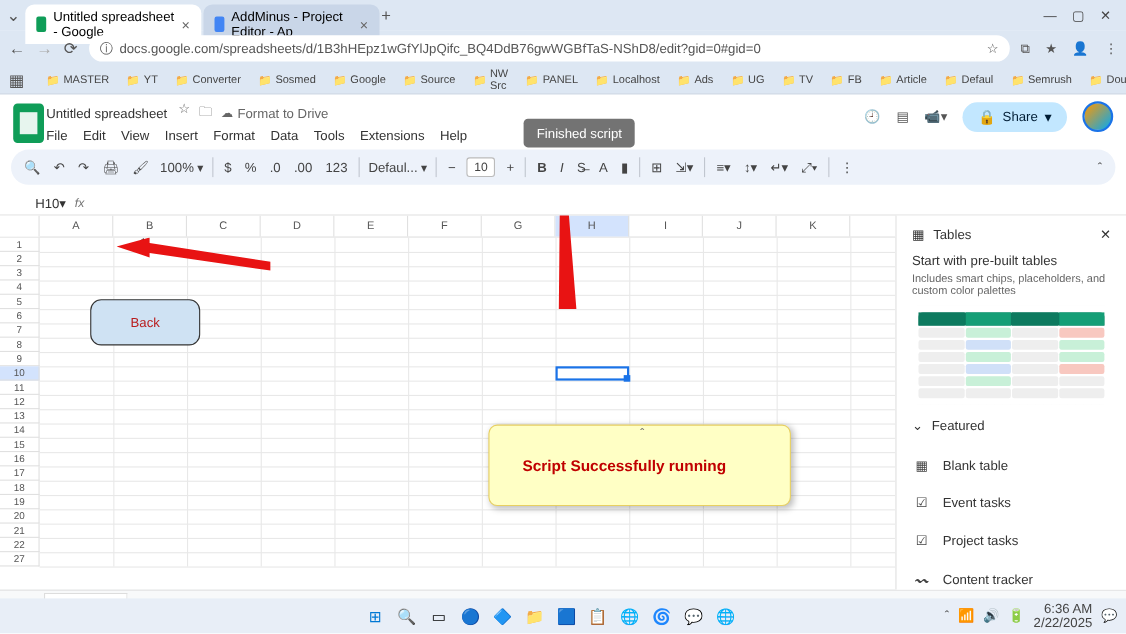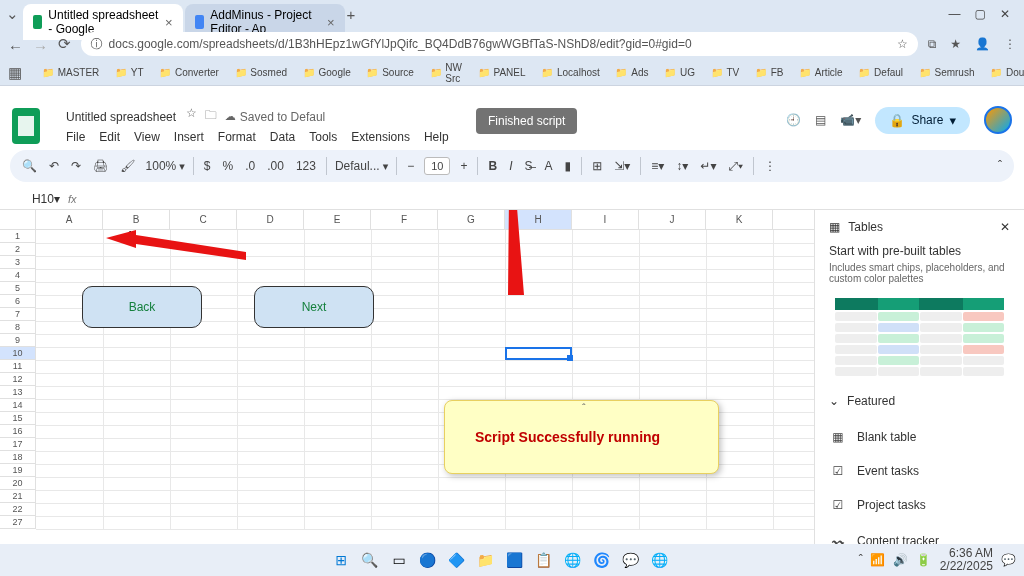--- a/index.html
+++ b/index.html
@@ -16,21 +16,21 @@
 .window-controls{display:flex;gap:14px;color:#444;font-size:12px;margin-left:auto;padding-right:8px}
 .addr-bar{background:#dde7f3;height:32px;display:flex;align-items:center;padding:0 8px;gap:10px}
 .nav-btn{color:#555;font-size:15px;cursor:pointer}
 .url-box{flex:1;background:#fff;border-radius:14px;height:24px;display:flex;align-items:center;padding:0 10px;color:#555;font-size:11px;gap:6px}
 .addr-icons{display:flex;gap:14px;color:#555;font-size:14px}
 .bookmark-bar{background:#dde7f3;height:26px;display:flex;align-items:center;padding:0 8px;gap:8px;border-bottom:1px solid #ccd4e0}
 .bm{color:#444;font-size:10px;display:flex;align-items:center;gap:3px;padding:2px 4px}
 .bm-folder::before{content:"📁";font-size:10px}
 
 
-.sheets-header{background:#fff;padding:20px 12px 0;display:flex;align-items:flex-start;gap:26px}
+.sheets-header{background:#fff;padding:6px 12px 0;display:flex;align-items:flex-start;gap:2px}
 .sheets-logo{width:28px;height:36px;background:#0f9d58;border-radius:4px;margin-top:2px;position:relative}
 .sheets-logo::after{content:"";position:absolute;top:8px;left:6px;right:6px;bottom:8px;background:#fff;opacity:0.9}
 .title-area{flex:1}
 .doc-title{font-size:16px;color:#333;display:flex;align-items:center;gap:10px}
 .title-icons{display:flex;gap:8px;color:#666;font-size:13px}
 .saved{color:#666;font-size:11px;display:flex;gap:4px;align-items:center}
 .menu-bar{display:flex;gap:14px;color:#333;font-size:12px;margin-top:3px}
 .header-right{display:flex;align-items:center;gap:14px;color:#555;font-size:16px}
 .share-btn{background:#c2e7ff;border-radius:18px;padding:6px 14px;font-size:13px;color:#001d35;display:flex;gap:6px;align-items:center}
 .avatar{width:28px;height:28px;border-radius:50%;background:linear-gradient(135deg,#ff9800,#03a9f4);border:2px solid #1a73e8}
@@ -64,21 +64,21 @@
 .rowh.sel{background:#d3e3fd}
 .cells{position:relative;flex:1}
 .cell-grid{position:absolute;inset:0}
 .gridline-v{position:absolute;top:0;bottom:0;width:1px;background:#e8e8e8}
 .gridline-h{position:absolute;left:0;right:0;height:1px;background:#e8e8e8}
 .cell-b2{position:absolute;left:67px;top:0;width:67px;height:13px;text-align:right;padding-right:4px;font-size:10px}
 .sel-cell{position:absolute;border:2px solid #1a73e8;width:67px;height:13px}
 .sel-handle{position:absolute;width:6px;height:6px;background:#1a73e8;right:-3px;bottom:-3px}
 
 
-.sheet-btn{position:absolute;background:#cfe2f3;border:1px solid #333;border-radius:10px;width:120px;height:42px;display:flex;align-items:center;justify-content:center;font-size:12px;color:#15803d}
+.sheet-btn{position:absolute;background:#cfe2f3;border:1px solid #333;border-radius:10px;width:100px;height:42px;display:flex;align-items:center;justify-content:center;font-size:12px;color:#b91c1c}
 
 
 .callout{position:absolute;background:#ffffc5;border:1px solid #e8d060;border-radius:8px;padding:28px 30px;box-shadow:2px 2px 6px rgba(0,0,0,0.25);color:#c00000;font-weight:bold;font-size:14px}
 
 
 .arrow{position:absolute;z-index:40}
 
 
 .sidepanel{width:210px;border-left:1px solid #e0e0e0;padding:10px 14px;background:#fff;overflow:hidden}
 .sp-head{display:flex;justify-content:space-between;align-items:center;font-size:15px;font-weight:500;color:#333;margin-bottom:10px}
@@ -181,21 +181,21 @@
 </div>
 
 <div class="sheets-header">
   <div class="sheets-logo"></div>
   <div class="title-area">
     <div class="doc-title">
       <span>Untitled spreadsheet</span>
       <span class="title-icons">
         <span>☆</span>
         <span>🗀</span>
-        <span class="saved">☁ <span>Saved to Defaul</span></span>
+        <span class="saved">☁ <span>Format to Drive</span></span>
       </span>
     </div>
     <div class="menu-bar">
       <span>File</span>
       <span>Edit</span>
       <span>View</span>
       <span>Insert</span>
       <span>Format</span>
       <span>Data</span>
       <span>Tools</span>
@@ -338,21 +338,20 @@
             <div class="gridline-h" style="top: 260px;"></div>
             <div class="gridline-h" style="top: 273px;"></div>
             <div class="gridline-h" style="top: 286px;"></div>
             <div class="gridline-h" style="top: 299px;"></div>
           </div>
         <div class="cell-b2" style="left:34px">1</div>
         <div class="sel-cell" style="left:469px;top:117px">
           <div class="sel-handle"></div>
         </div>
         <div class="sheet-btn" style="left:46px;top:56px">Back</div>
-        <div class="sheet-btn" style="left:218px;top:56px">Next</div>
         <div class="callout" style="left:408px;top:170px;width:275px">Script Successfully running</div>
 
         <svg class="arrow" style="left:70px;top:0px" width="140" height="40">
             <polygon points="0,8 30,0 30,5 140,22 140,30 30,14 30,18" fill="#e81313"></polygon>
           </svg>
         <svg class="arrow" style="left:458px;top:-60px" width="40" height="125">
             <polygon points="18,0 28,25 22,25 30,125 14,125 15,25 8,25" fill="#e81313"></polygon>
           </svg>
       </div>
     </div>

